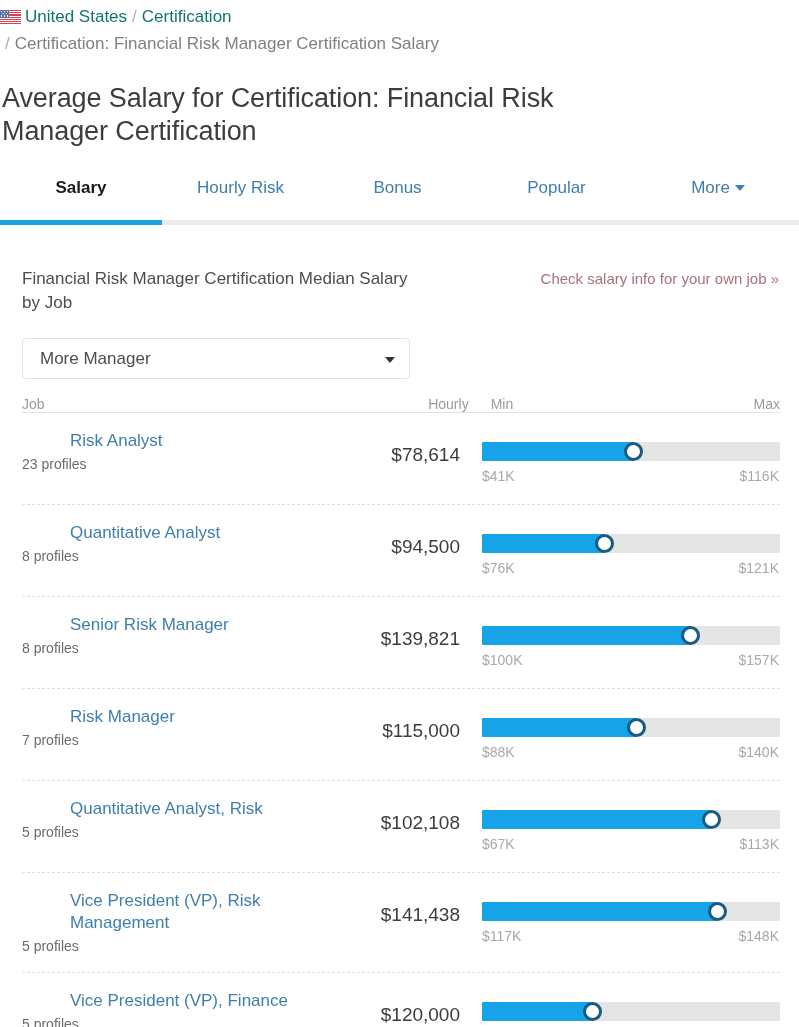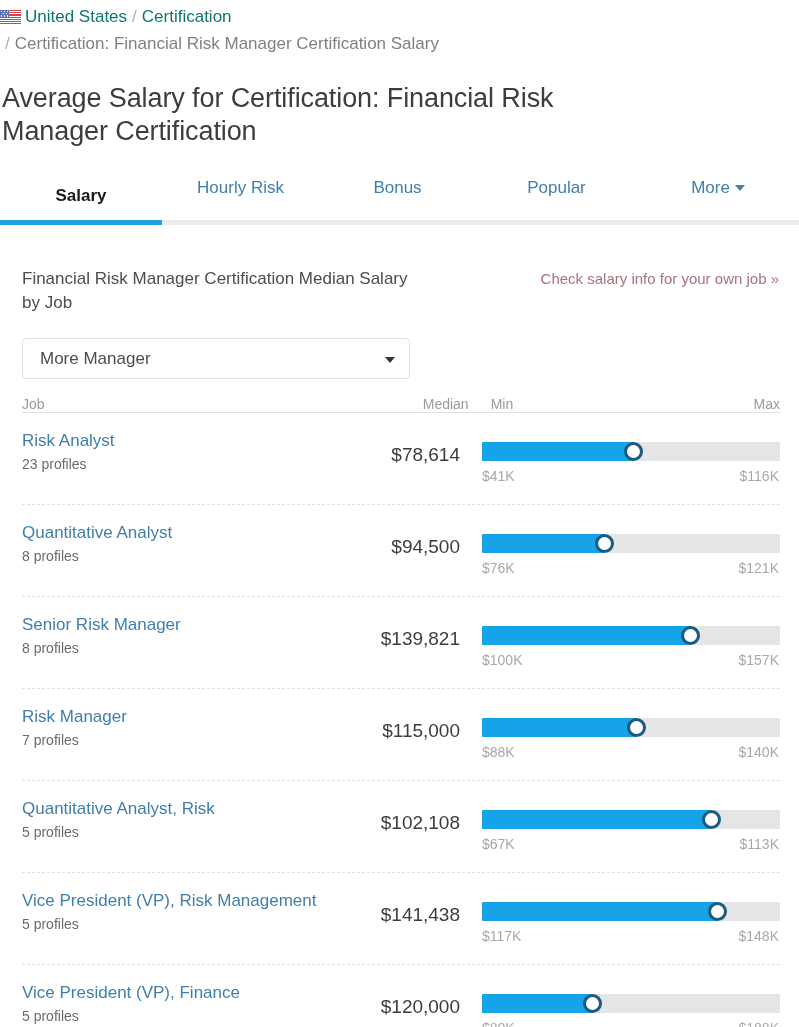--- a/index.html
+++ b/index.html
@@ -95,21 +95,21 @@
     padding-left: 0;
   }
   .tab {
     font-size: 17px;
     color: #3f7fab;
     text-align: center;
     cursor: pointer;
     line-height: 22px;
     user-select: none;
   }
-  .tab.t0 { width: 162px; color: #1a1a1a; font-weight: bold; margin-top: 8px; }
+  .tab.t0 { width: 162px; color: #1a1a1a; font-weight: bold; }
   .tab.t1 { width: 157px; }
   .tab.t2 { width: 157px; }
   .tab.t3 { width: 161px; }
   .tab.t4 { width: 162px; }
   .caret-down {
     display: inline-block;
     width: 0; height: 0;
     margin-left: 5px;
     vertical-align: 2px;
     border-left: 5px solid transparent;
@@ -215,20 +215,21 @@
   .row:last-child { border-bottom: none; }
 
   .job-cell { width: 320px; padding-right: 8px; }
   .job-title {
     font-size: 17px;
     line-height: 22px;
     color: #3f7fab;
     text-decoration: none;
     cursor: pointer;
     display: block;
+    margin-left: 48px;
   }
   .job-profiles {
     font-size: 14px;
     line-height: 20px;
     color: #6b6b6b;
     margin-top: 2px;
   }
   .avg-cell {
     width: 140px;
     text-align: right;
@@ -306,21 +307,21 @@
   </div>
 
   <div class="select-wrap">
     <span class="select-label">More Manager</span>
     <span class="select-caret"></span>
   </div>
 
   <div class="tbl">
     <div class="tbl-head">
       <div class="col-job">Job</div>
-      <div class="col-avg">Median</div>
+      <div class="col-avg">Hourly</div>
       <div class="col-range">
         <span class="range-min">Min</span>
         <span class="range-max">Max</span>
       </div>
     </div>
     <div id="rows-container">
         <div class="row">
           <div class="job-cell">
             <a class="job-title">Risk Analyst</a>
             <div class="job-profiles">23 profiles</div>

